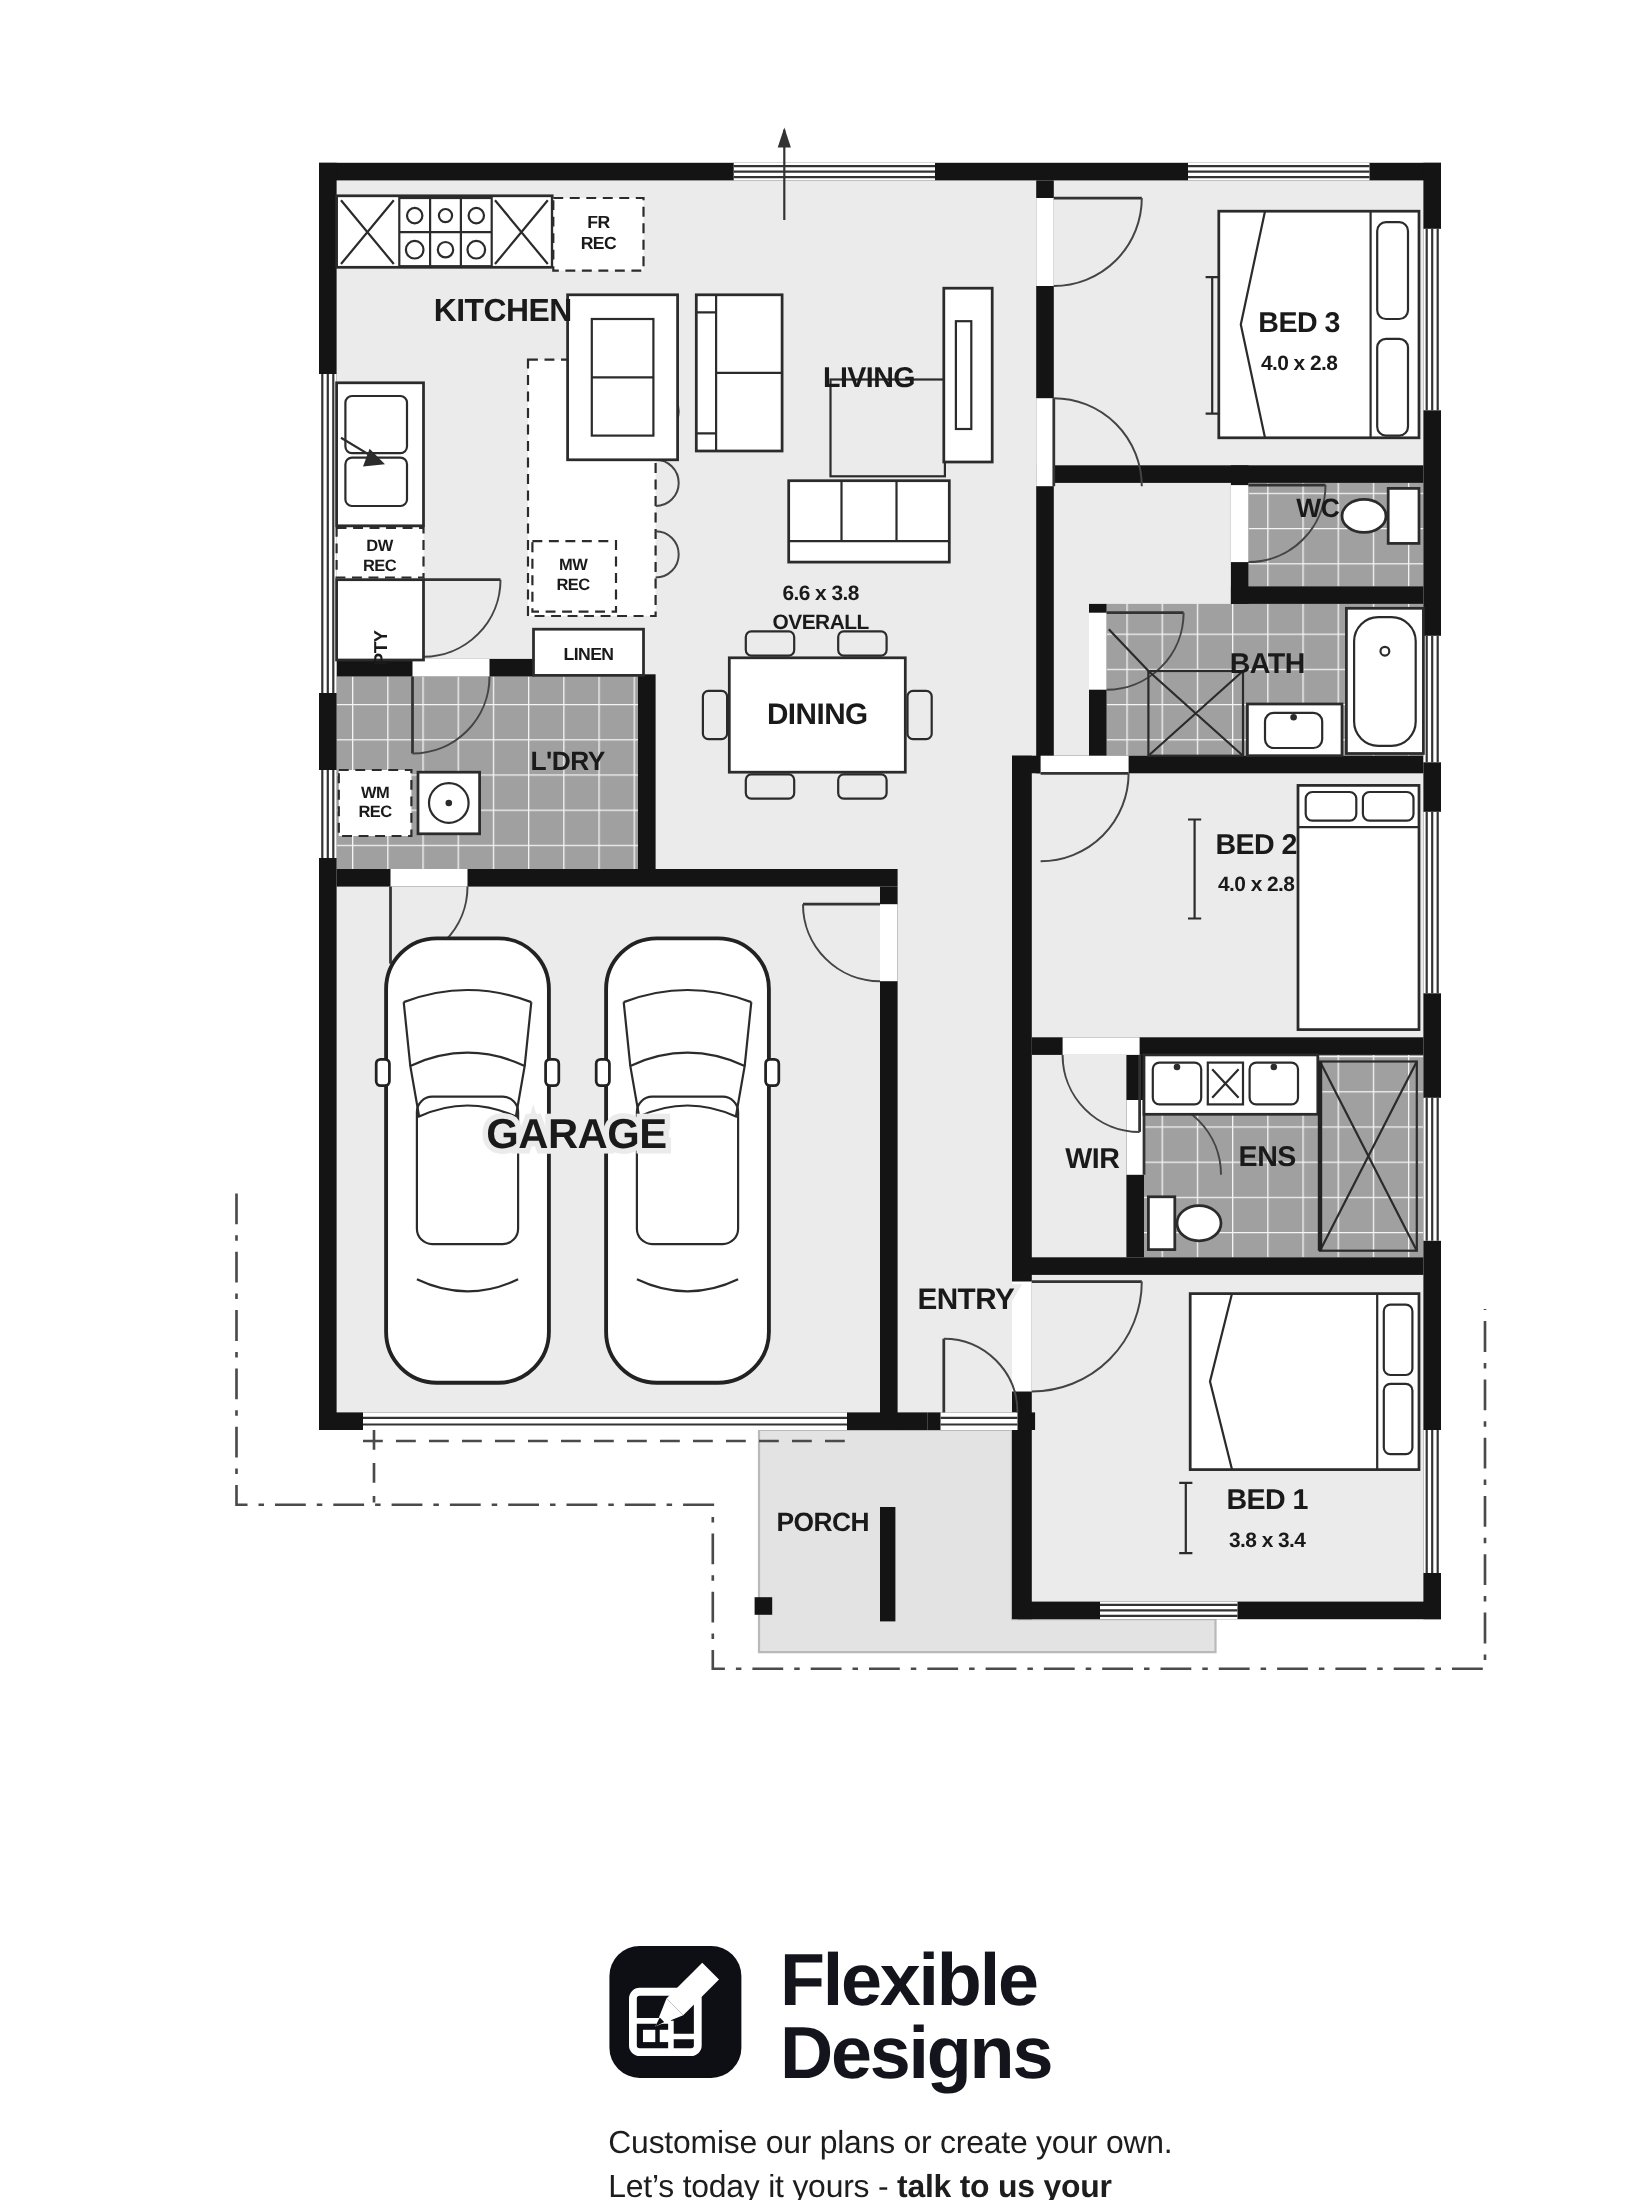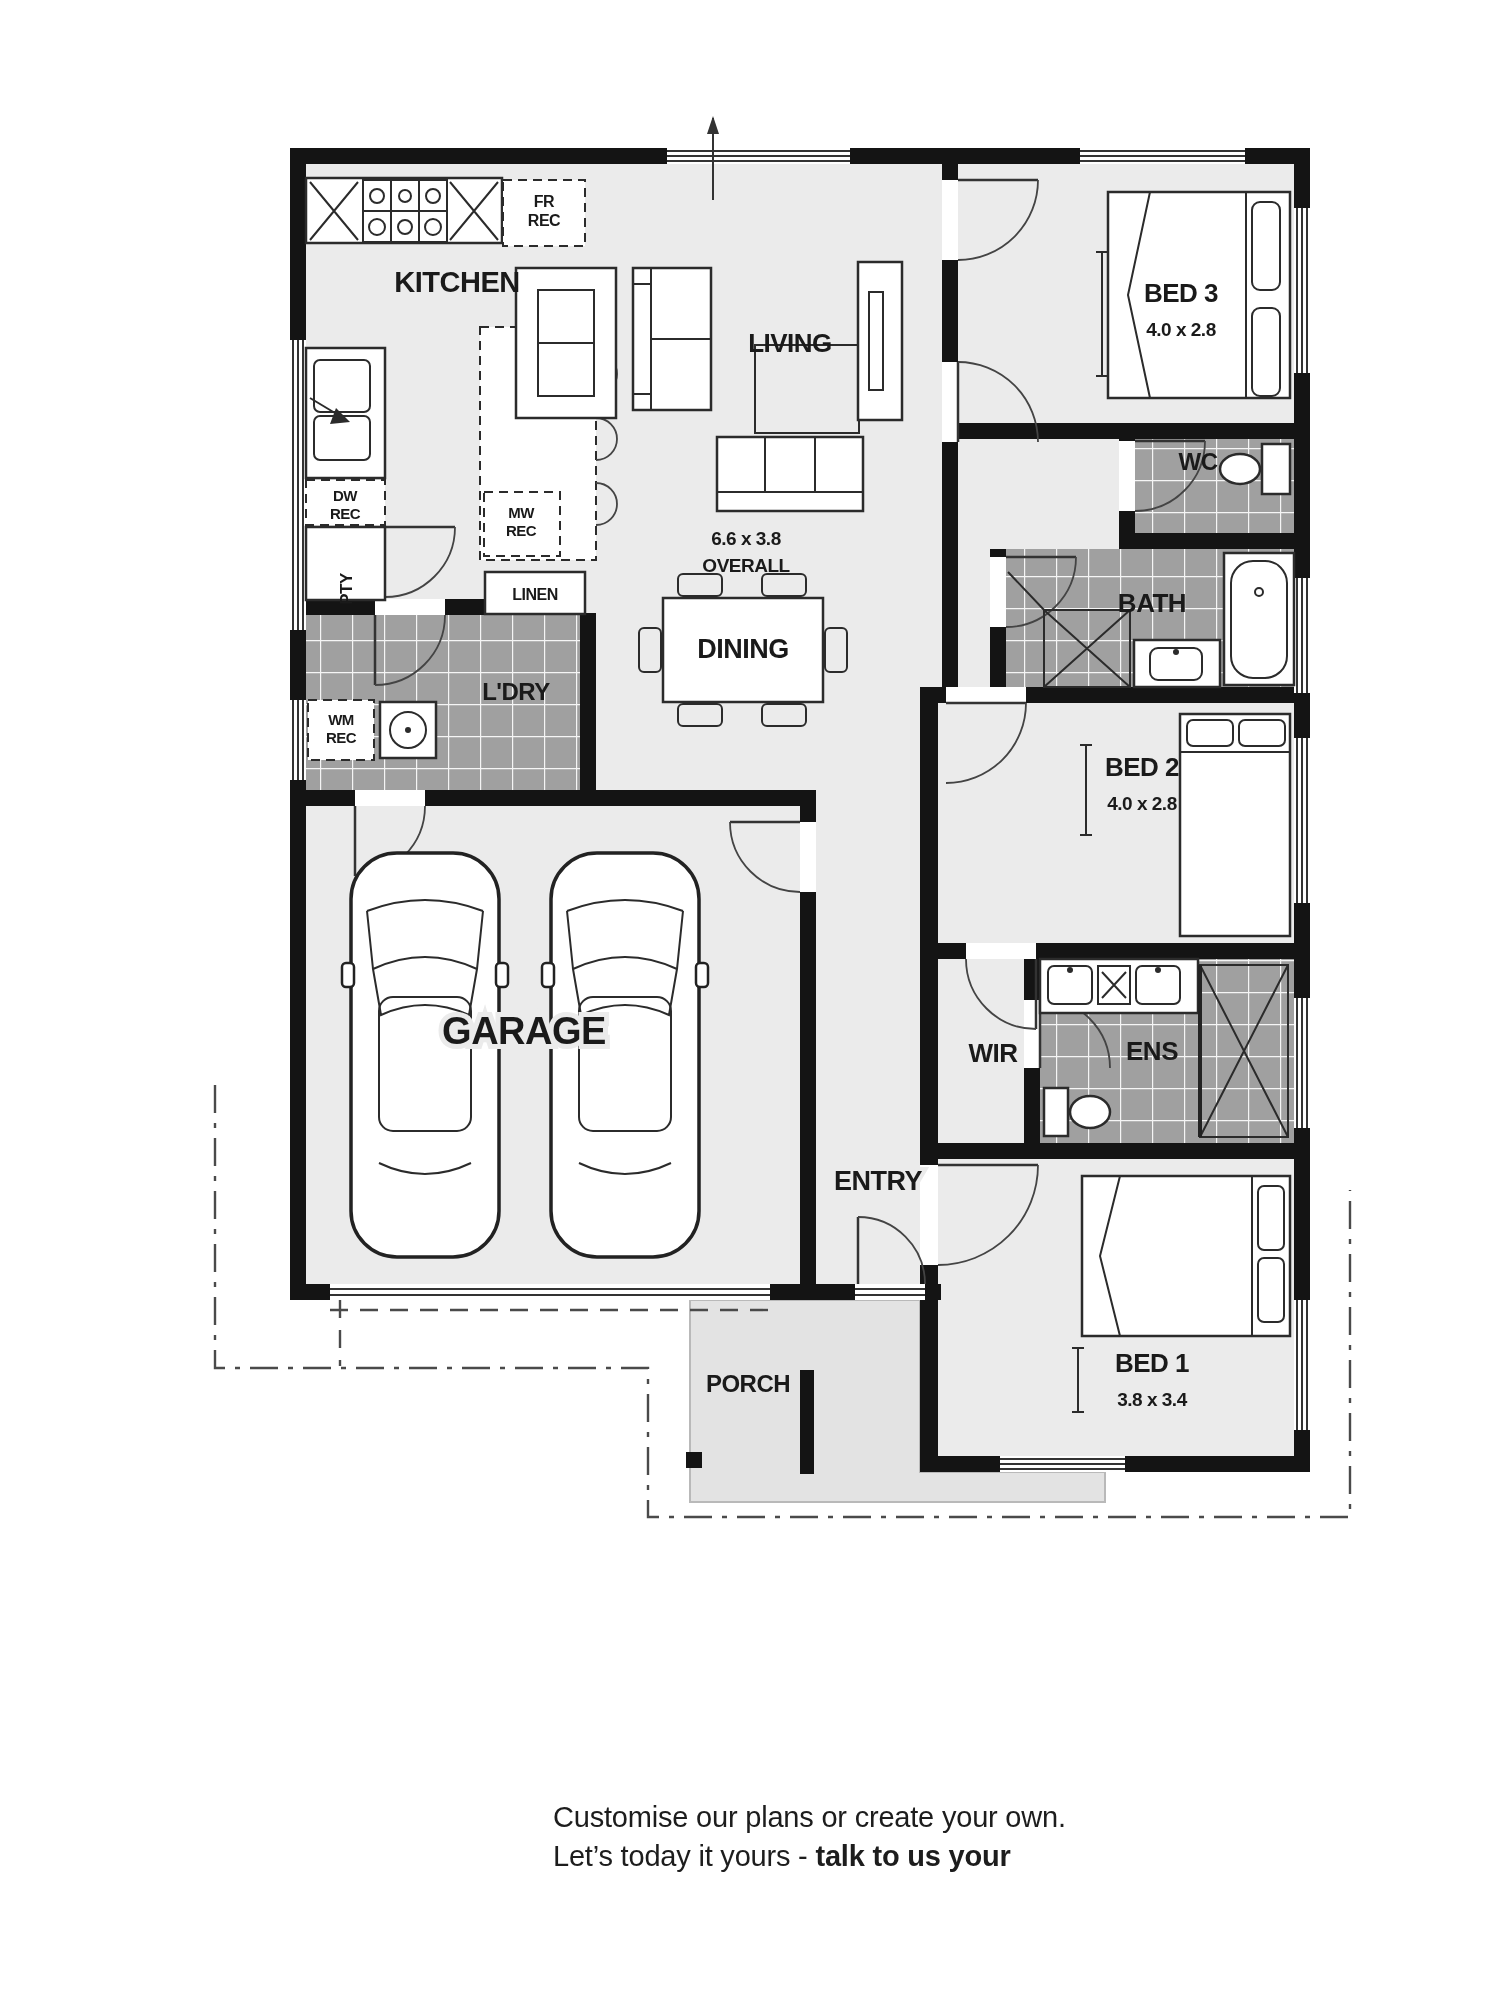--- a/index.html
+++ b/index.html
@@ -301,19 +301,39 @@
     <text class="lab" x="345" y="501" font-size="15">DW</text>
     <text class="lab" x="345" y="519" font-size="15">REC</text>
     <text class="lab" x="521" y="518" font-size="15">MW</text>
     <text class="lab" x="521" y="536" font-size="15">REC</text>
     <text class="lab" x="341" y="725" font-size="15">WM</text>
     <text class="lab" x="341" y="743" font-size="15">REC</text>
   </g>
 </svg>
 
 <div class="brand">
+  <div class="brand-row">
+    <div class="brand-icon">
+      <svg viewBox="0 0 120 120" width="122" height="122">
+        <rect x="1" y="1" width="118" height="118" rx="27" fill="#0e0e15"></rect>
+        <g>
+          <rect x="22" y="42" width="58" height="54" rx="6" fill="none" stroke="#fff" stroke-width="7"></rect>
+          <path d="M22,68 H56 M56,68 V96 M56,82 H80" stroke="#fff" stroke-width="5" fill="none"></path>
+          <rect x="31" y="76" width="11" height="11" fill="#fff"></rect>
+          <rect x="46" y="76" width="11" height="11" fill="#fff"></rect>
+          <polygon points="84,16 99,31 67,63 52,48" fill="#fff"></polygon>
+          <polygon points="52,48 67,63 42,73" fill="#fff"></polygon>
+          <polygon points="46,65 42,73 50,69" fill="#0e0e15"></polygon>
+        </g>
+      </svg>
+    </div>
+    <div class="brand-name">
+      <div>Flexible</div>
+      <div>Designs</div>
+    </div>
+  </div>
   <div class="brand-tagline">
     <div>Customise our plans or create your own.</div>
     <div><span>Let’s today it yours - </span><b>talk to us your</b></div>
   </div>
 </div>
 
 </div>
 
 </body></html>

